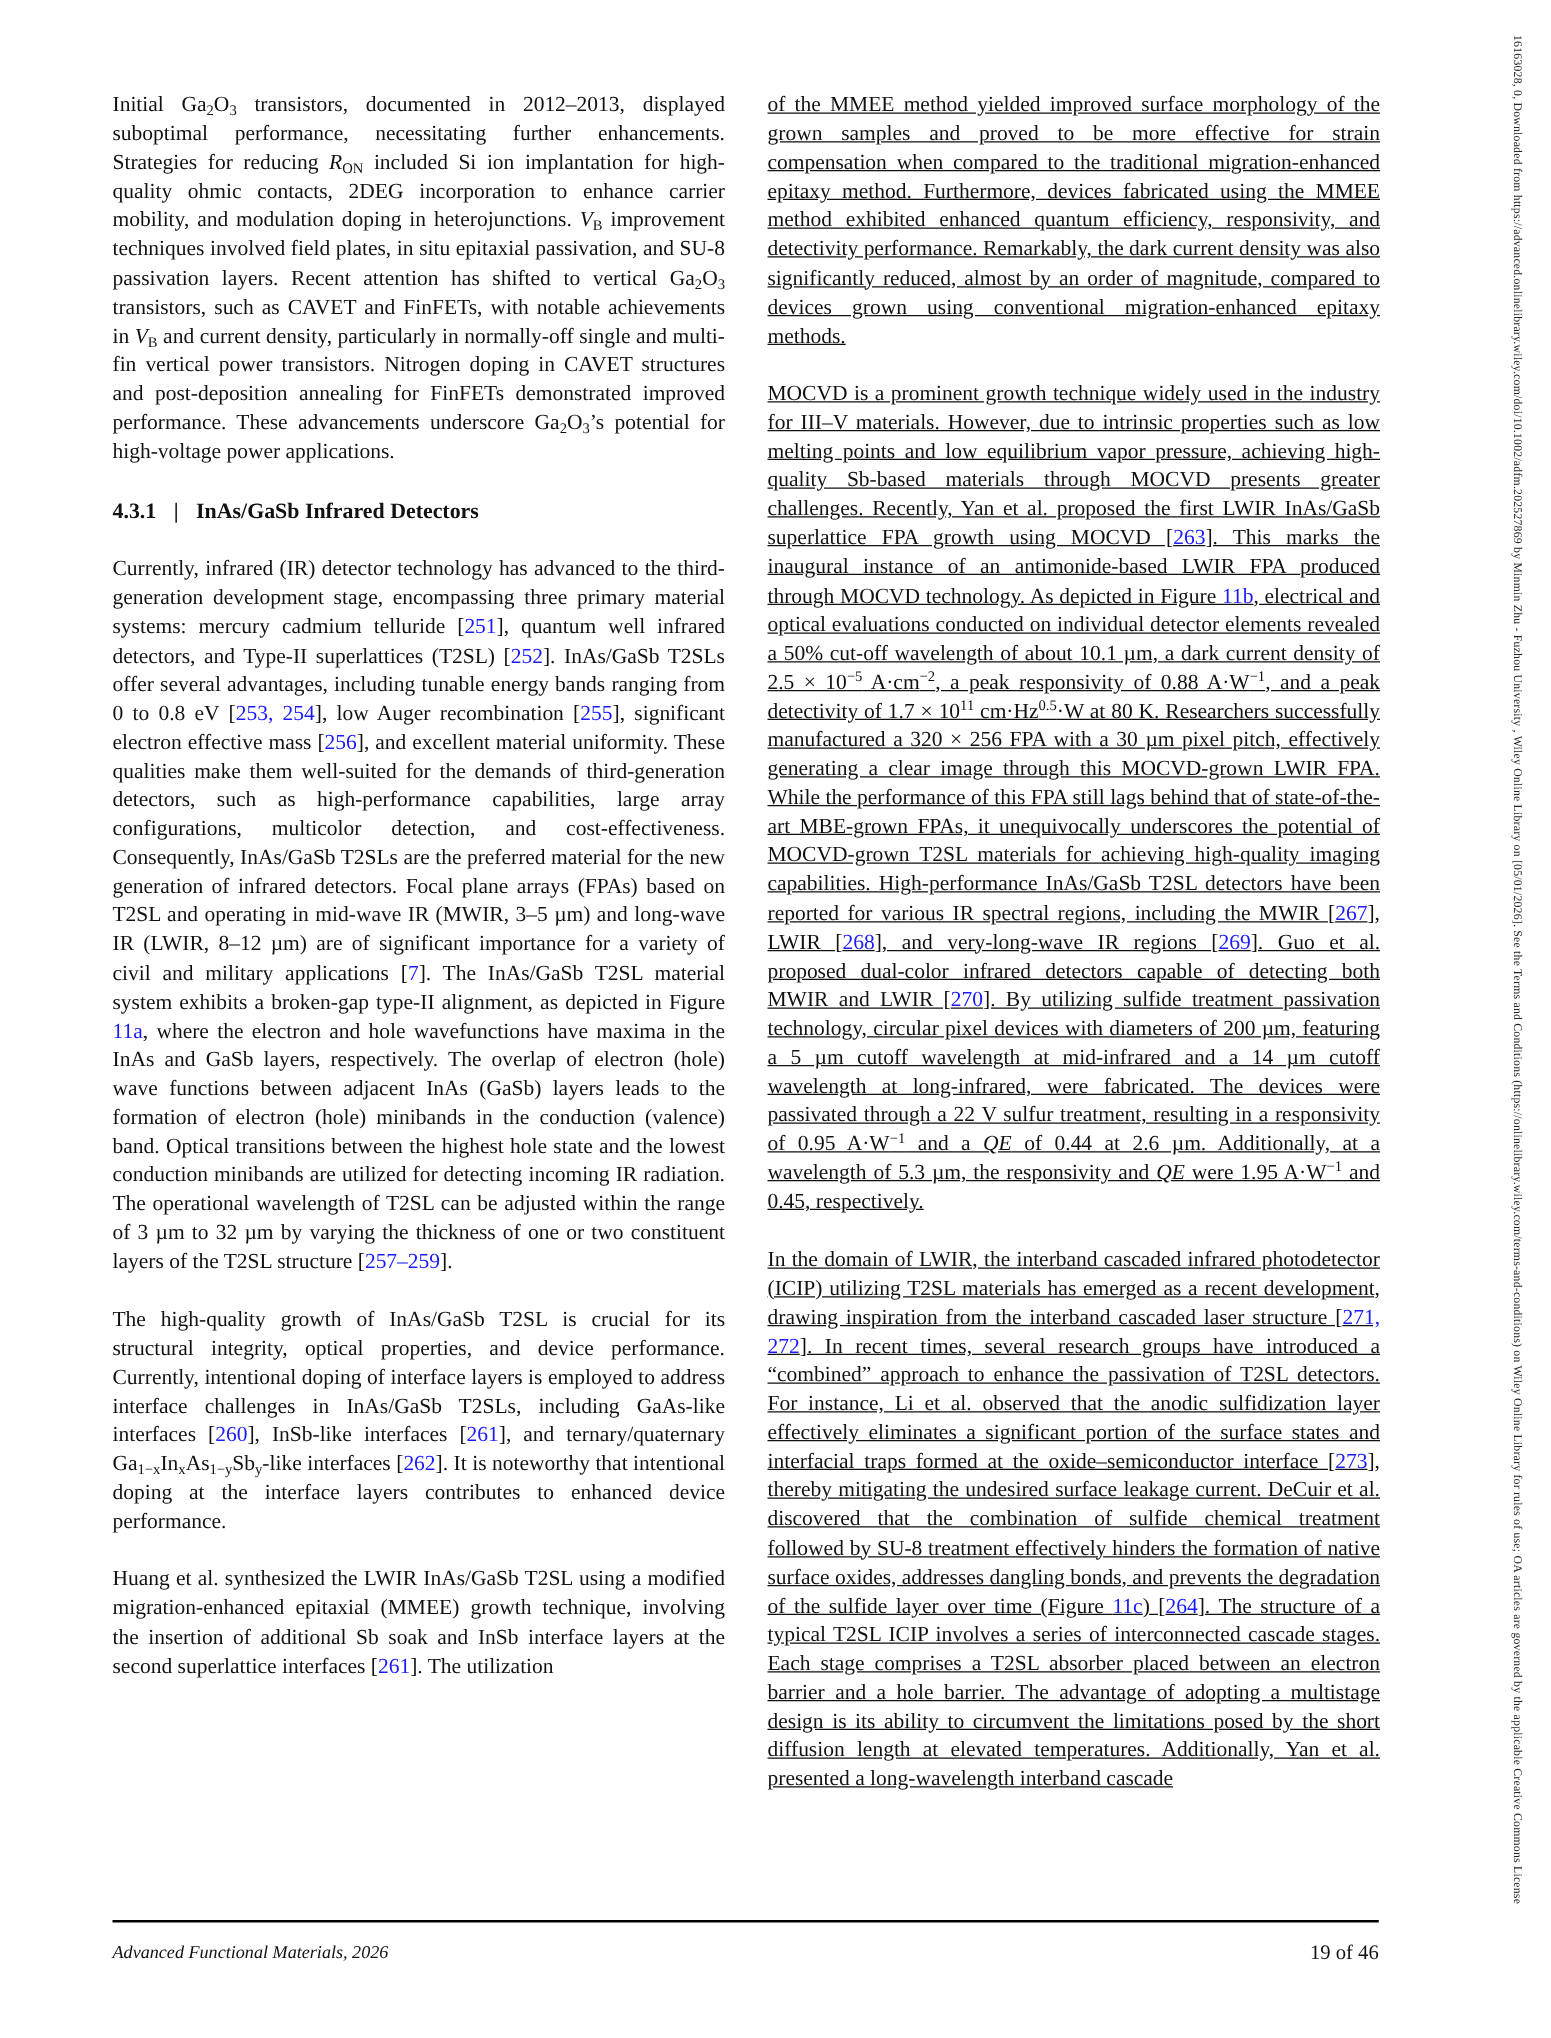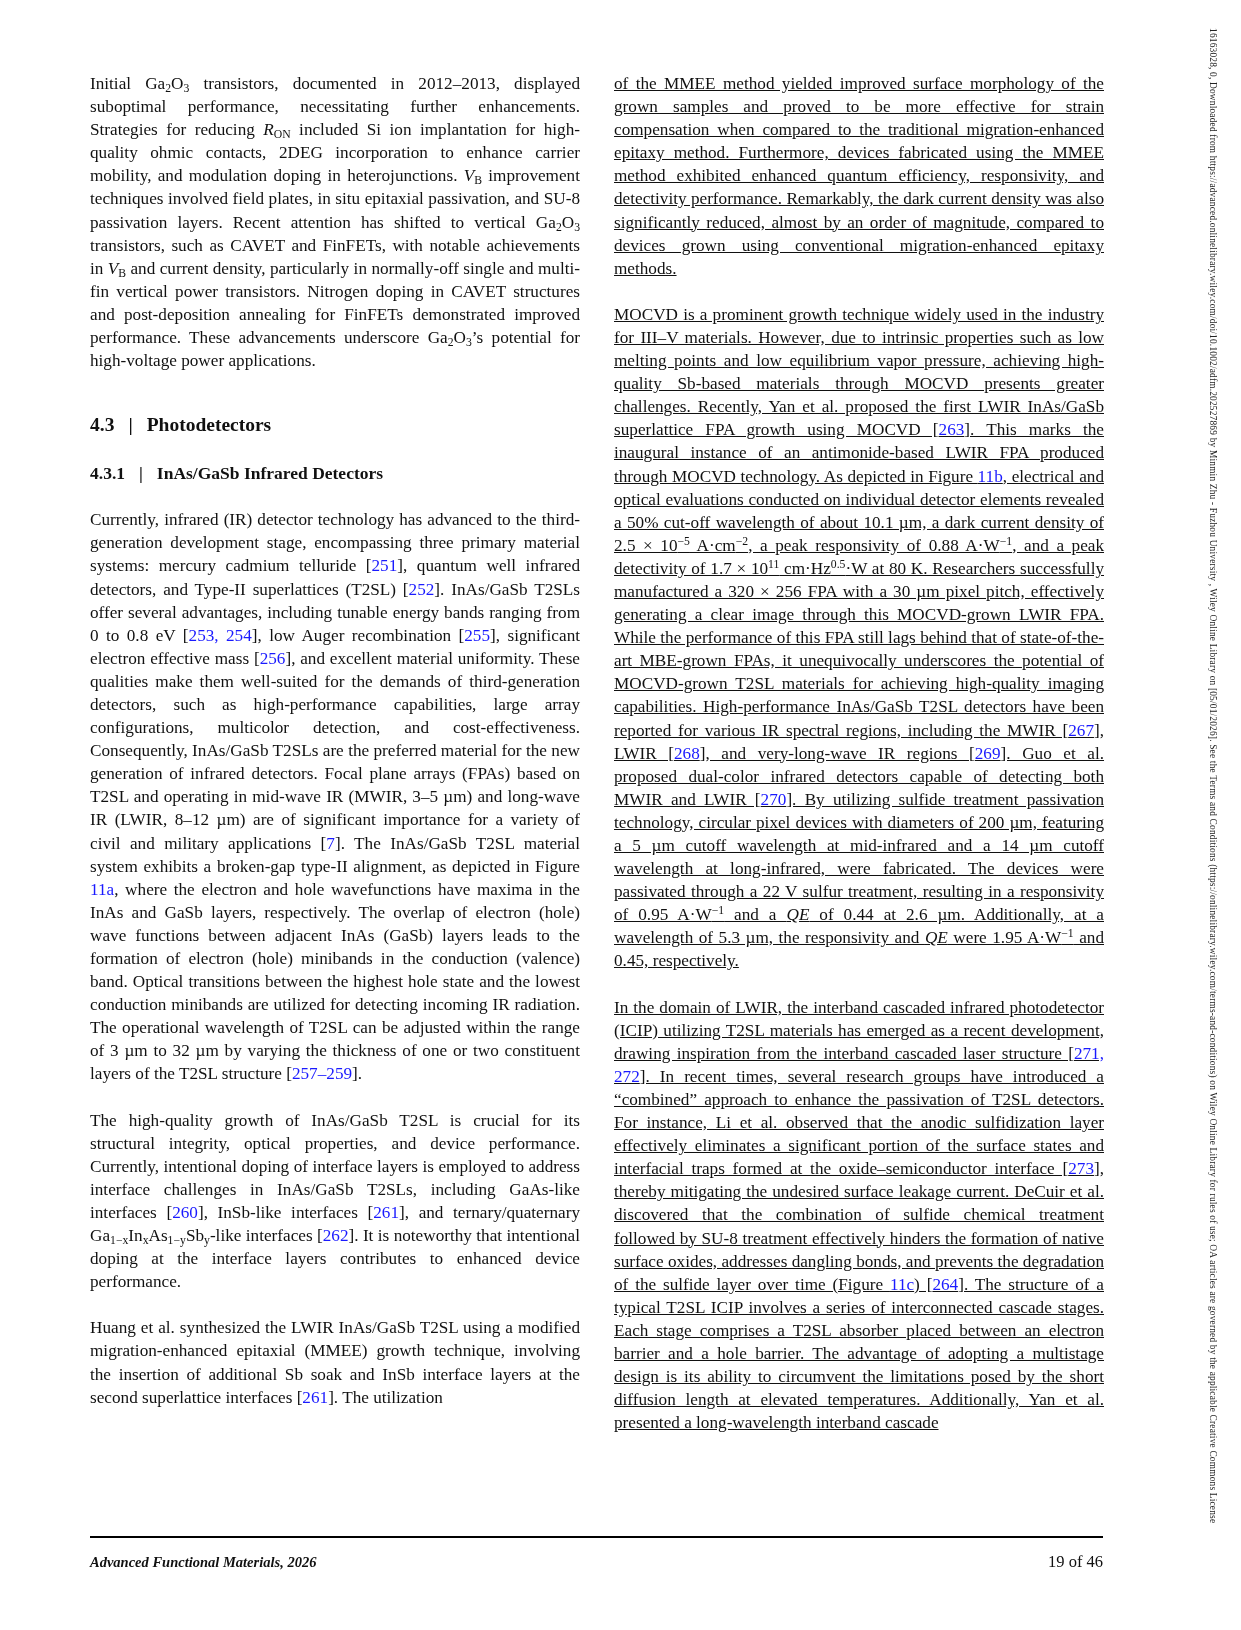--- a/index.html
+++ b/index.html
@@ -31,21 +31,21 @@
     text-align: left;
   }
   .heading-num { display: inline-block; }
   .heading-sep { display: inline-block; margin: 0 14px 0 14px; }
   .footer-rule {
     position: absolute; left: 90px; top: 1536px; width: 1013px; height: 0;
     border-top: 2px solid #000000;
   }
   .footer-journal {
     position: absolute; left: 90px; top: 1554px;
-    font-size: 14.5px; font-style: italic; font-weight: bold;
+    font-size: 14.5px; font-style: italic;
   }
   .footer-page {
     position: absolute; right: 138px; top: 1552px;
     font-size: 16.5px;
     text-align: center;
   }
   .side-notice {
     position: absolute; left: 1206px; top: 28px; width: 1560px; height: 14px;
     transform-origin: 0 0; transform: rotate(90deg) translate(0, -14px);
     font-family: "Liberation Serif", "DejaVu Serif", serif;
@@ -55,23 +55,20 @@
 </style>
 </head>
 <body>
 
 <div class="side-notice">16163028, 0, Downloaded from https://advanced.onlinelibrary.wiley.com/doi/10.1002/adfm.202527869 by Minmin Zhu - Fuzhou University , Wiley Online Library on [05/01/2026]. See the Terms and Conditions (https://onlinelibrary.wiley.com/terms-and-conditions) on Wiley Online Library for rules of use; OA articles are governed by the applicable Creative Commons License</div>
 
 <div class="column col-left">
   <div>
       <p class="para">Initial Ga<span class="sub">2</span>O<span class="sub">3</span> transistors, documented in 2012–2013, displayed suboptimal performance, necessitating further enhancements. Strategies for reducing <span class="it">R</span><span class="sub">ON</span> included Si ion implantation for high-quality ohmic contacts, 2DEG incorporation to enhance carrier mobility, and modulation doping in heterojunctions. <span class="it">V</span><span class="sub">B</span> improvement techniques involved field plates, in situ epitax­ial passivation, and SU-8 passivation layers. Recent attention has shifted to vertical Ga<span class="sub">2</span>O<span class="sub">3</span> transistors, such as CAVET and FinFETs, with notable achievements in <span class="it">V</span><span class="sub">B</span> and current den­sity, particularly in normally-off single and multi-fin vertical power transistors. Nitrogen doping in CAVET structures and post-deposition annealing for FinFETs demonstrated improved performance. These advancements underscore Ga<span class="sub">2</span>O<span class="sub">3</span>’s potential for high-voltage power applications.</p>
     </div>
-  <h2 class="sec-heading">
-    <span class="heading-num">4.3</span><span class="heading-sep">|</span><span>Photodetectors</span>
-  </h2>
   <h3 class="subsec-heading">
     <span class="heading-num">4.3.1</span><span class="heading-sep">|</span><span>InAs/GaSb Infrared Detectors</span>
   </h3>
   <div>
       <p class="para">Currently, infrared (IR) detector technology has advanced to the third-generation development stage, encompassing three primary material systems: mercury cadmium telluride [<a class="ref" style="color: rgb(26, 26, 255);">251</a>], quantum well infrared detectors, and Type-II superlattices (T2SL) [<a class="ref" style="color: rgb(26, 26, 255);">252</a>]. InAs/GaSb T2SLs offer several advantages, including tun­able energy bands ranging from 0 to 0.8 eV [<a class="ref" style="color: rgb(26, 26, 255);">253, 254</a>], low Auger recombination [<a class="ref" style="color: rgb(26, 26, 255);">255</a>], significant electron effective mass [<a class="ref" style="color: rgb(26, 26, 255);">256</a>], and excellent material uniformity. These qualities make them well-suited for the demands of third-generation detectors, such as high-performance capabilities, large array configurations, multi­color detection, and cost-effectiveness. Consequently, InAs/GaSb T2SLs are the preferred material for the new generation of infrared detectors. Focal plane arrays (FPAs) based on T2SL and operating in mid-wave IR (MWIR, 3–5 µm) and long-wave IR (LWIR, 8–12 µm) are of significant importance for a variety of civil and military applications [<a class="ref" style="color: rgb(26, 26, 255);">7</a>]. The InAs/GaSb T2SL material system exhibits a broken-gap type-II alignment, as depicted in Figure <a class="ref" style="color: rgb(26, 26, 255);">11a</a>, where the electron and hole wavefunctions have maxima in the InAs and GaSb layers, respectively. The overlap of electron (hole) wave functions between adjacent InAs (GaSb) layers leads to the formation of electron (hole) minibands in the conduction (valence) band. Optical transitions between the highest hole state and the lowest conduction minibands are utilized for detecting incoming IR radiation. The operational wavelength of T2SL can be adjusted within the range of 3 µm to 32 µm by varying the thickness of one or two constituent layers of the T2SL structure [<a class="ref" style="color: rgb(26, 26, 255);">257–259</a>].</p>
       <p class="para">The high-quality growth of InAs/GaSb T2SL is crucial for its structural integrity, optical properties, and device performance. Currently, intentional doping of interface layers is employed to address interface challenges in InAs/GaSb T2SLs, includ­ing GaAs-like interfaces [<a class="ref" style="color: rgb(26, 26, 255);">260</a>], InSb-like interfaces [<a class="ref" style="color: rgb(26, 26, 255);">261</a>], and ternary/quaternary Ga<span class="sub">1−x</span>In<span class="sub">x</span>As<span class="sub">1−y</span>Sb<span class="sub">y</span>-like interfaces [<a class="ref" style="color: rgb(26, 26, 255);">262</a>]. It is noteworthy that intentional doping at the interface layers con­tributes to enhanced device performance.</p>
       <p class="para">Huang et al. synthesized the LWIR InAs/GaSb T2SL using a mod­ified migration-enhanced epitaxial (MMEE) growth technique, involving the insertion of additional Sb soak and InSb interface layers at the second superlattice interfaces [<a class="ref" style="color: rgb(26, 26, 255);">261</a>]. The utilization</p>
     </div>
 </div>
 

